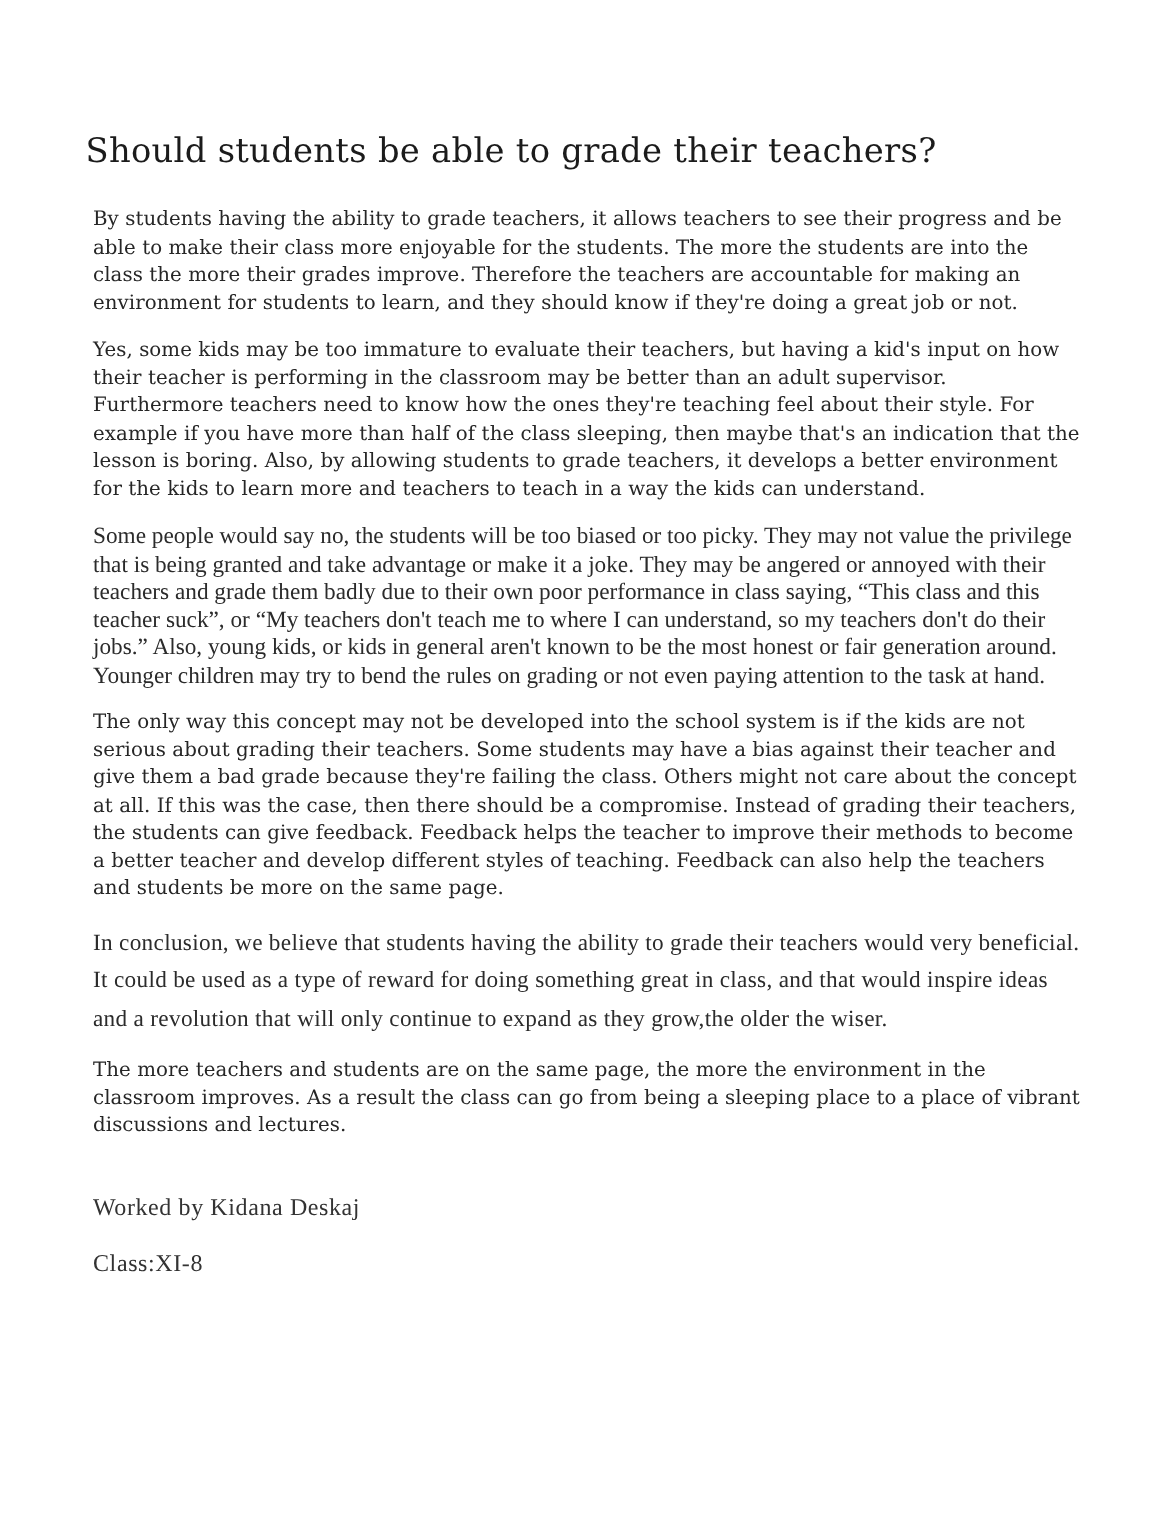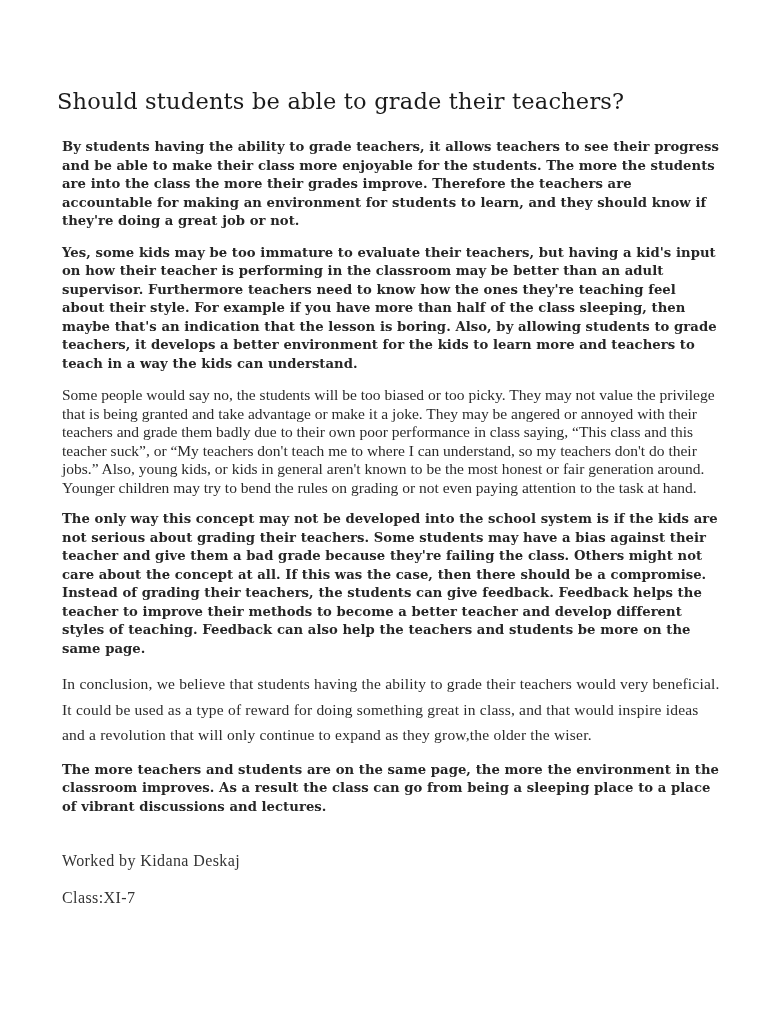--- a/index.html
+++ b/index.html
@@ -32,21 +32,20 @@
   .para {
     margin: 0 0 13px 0;
     color: #262626;
     max-width: 660px;
   }
   .para.slab {
     font-family: "DejaVu Serif", serif;
     font-size: 13.2px;
     line-height: 18.5px;
     letter-spacing: 0.05px;
-    font-weight: bold;
   }
   .para.times {
     font-family: "Liberation Serif", serif;
     font-size: 15.5px;
     line-height: 18.5px;
     color: #2b2b2b;
   }
   .para.times-loose {
     font-family: "Liberation Serif", serif;
     font-size: 15.5px;
@@ -80,15 +79,15 @@
   <p class="para times">Some people would say no, the students will be too biased or too picky. They may not value the privilege that is being granted and take advantage or make it a joke. They may be angered or annoyed with their teachers and grade them badly due to their own poor performance in class saying, “This class and this teacher suck”, or “My teachers don't teach me to where I can understand, so my teachers don't do their jobs.” Also, young kids, or kids in general aren't known to be the most honest or fair generation around. Younger children may try to bend the rules on grading or not even paying attention to the task at hand.</p>
 
   <p class="para slab">The only way this concept may not be developed into the school system is if the kids are not serious about grading their teachers. Some students may have a bias against their teacher and give them a bad grade because they're failing the class. Others might not care about the concept at all. If this was the case, then there should be a compromise. Instead of grading their teachers, the students can give feedback. Feedback helps the teacher to improve their methods to become a better teacher and develop different styles of teaching. Feedback can also help the teachers and students be more on the same page.</p>
 
   <p class="para times-loose">In conclusion, we believe that students having the ability to grade their teachers would very beneficial. It could be used as a type of reward for doing something great in class, and that would inspire ideas and a revolution that will only continue to expand as they grow,the older the wiser.</p>
 
   <p class="para slab">The more teachers and students are on the same page, the more the environment in the classroom improves. As a result the class can go from being a sleeping place to a place of vibrant discussions and lectures.</p>
 
   <div class="signature">
     <p>Worked by Kidana Deskaj</p>
-    <p>Class:XI-7</p>
+    <p>Class:XI-8</p>
   </div>
 </div>
 
 </body></html>

